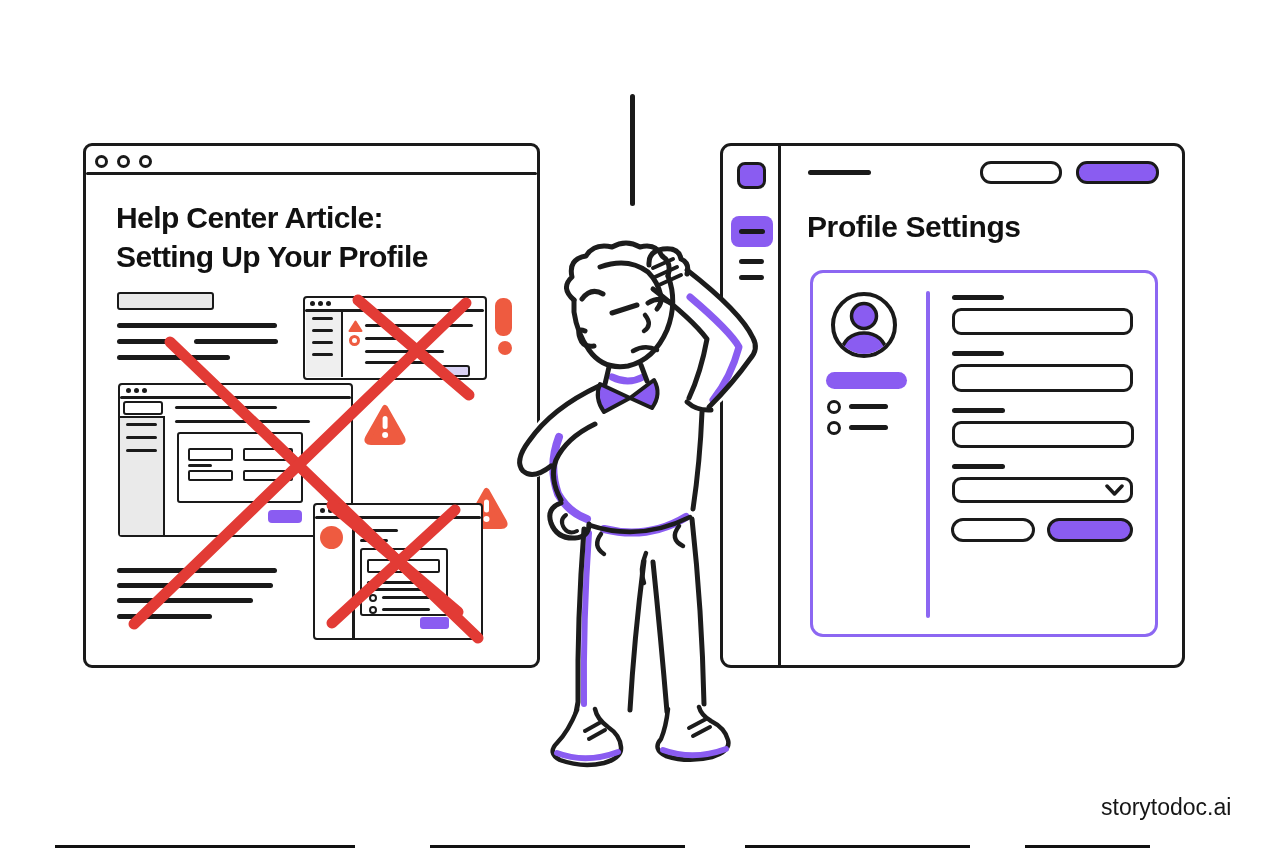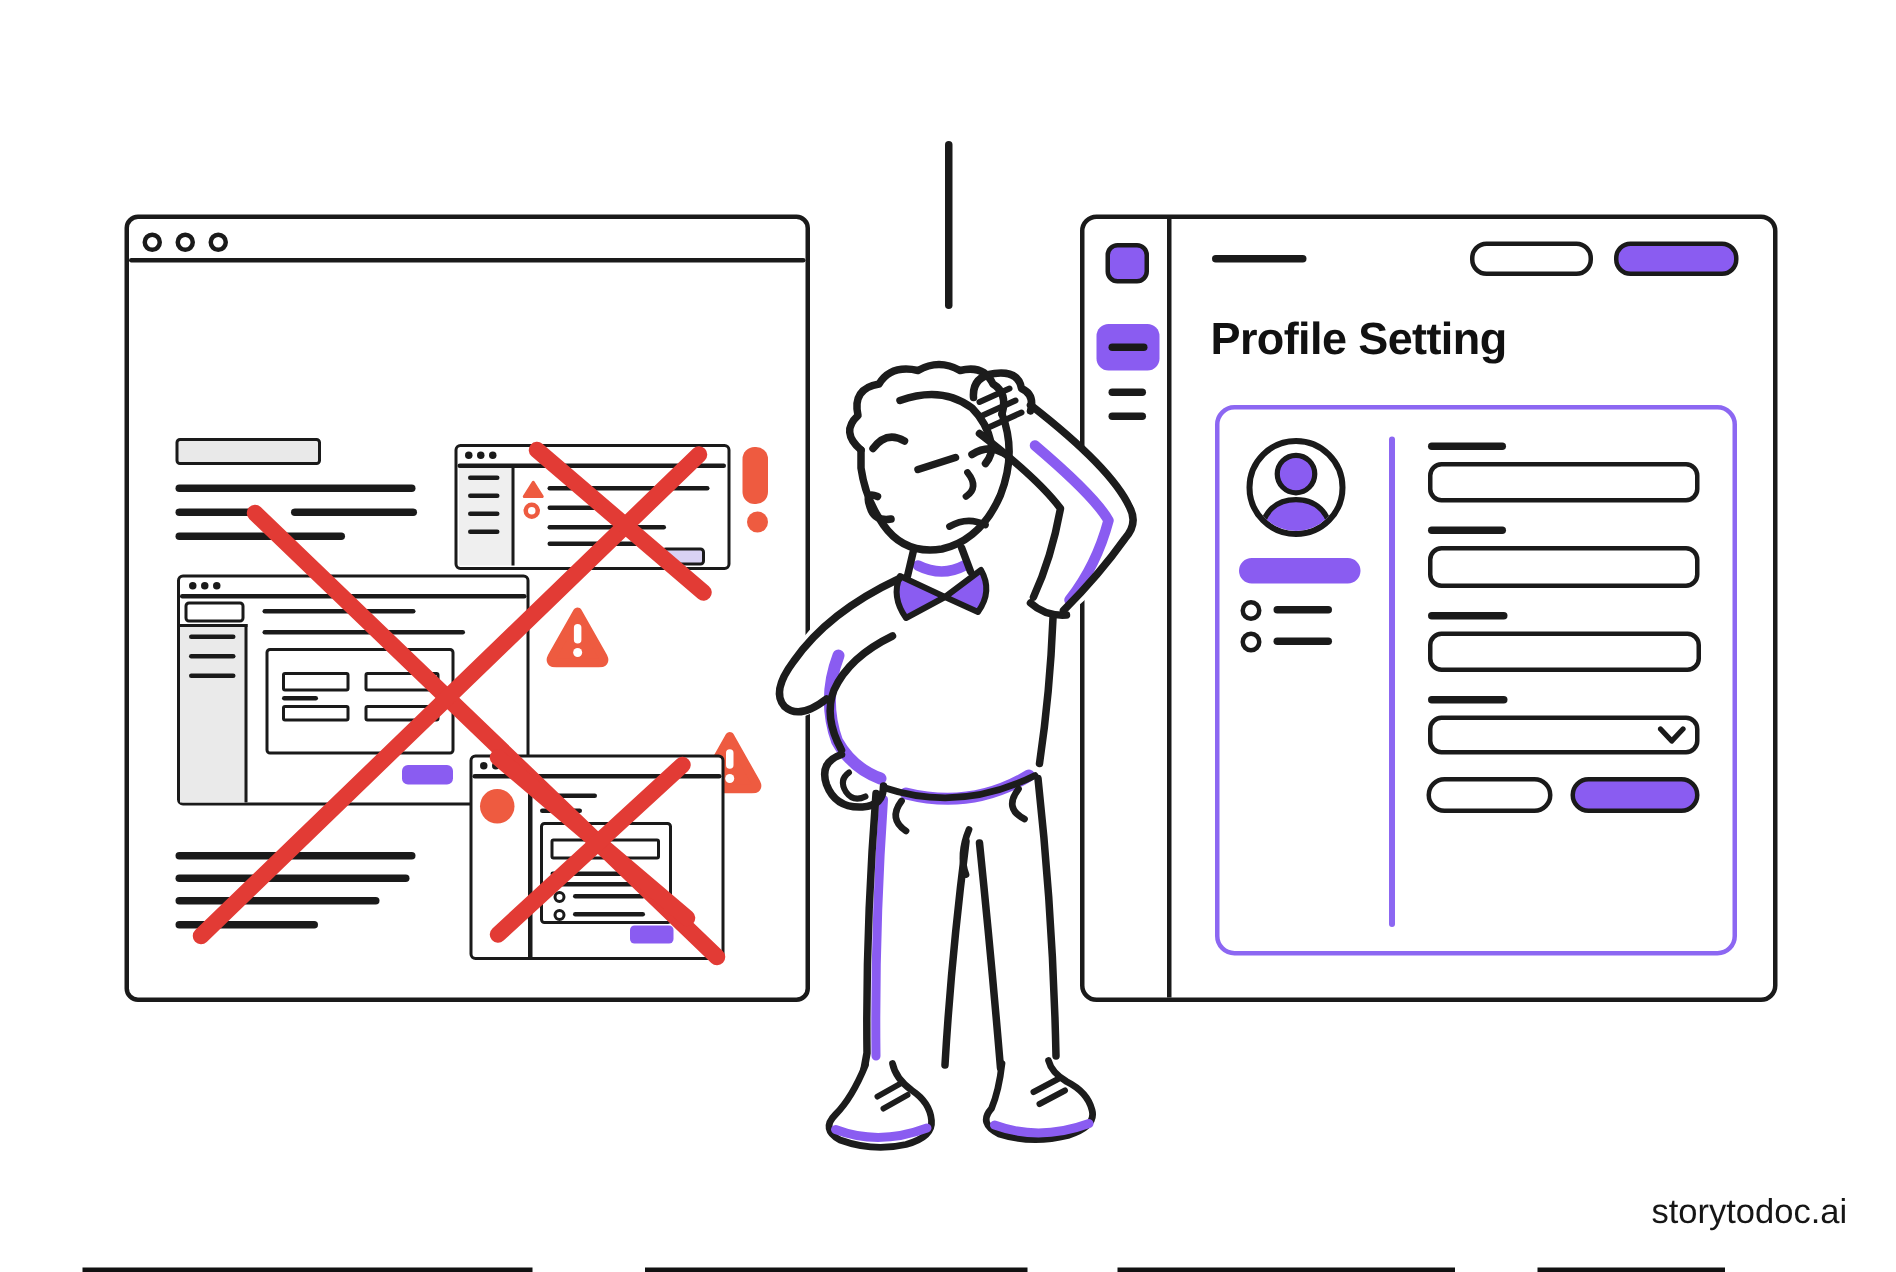--- a/index.html
+++ b/index.html
@@ -28,20 +28,24 @@
 <body>
 
 <div id="stage">
 
   <div class="win" style="left:83px;top:143px;width:457px;height:525px;border-radius:9px;"></div>
   <div class="ln" style="left:86px;top:172px;width:451px;height:3px;"></div>
   <div class="dot-ring" style="left:95px;top:155px;"></div>
   <div class="dot-ring" style="left:117px;top:155px;"></div>
   <div class="dot-ring" style="left:139px;top:155px;"></div>
 
+  <div class="title" style="left:116px;top:198px;">
+    <div>Help Center Article:</div>
+    <div>Setting Up Your Profile</div>
+  </div>
 
   <div class="abs" style="left:117px;top:292px;width:97px;height:18px;background:#e9e9e9;border:2.5px solid #1a1a1a;border-radius:3px;box-sizing:border-box;"></div>
   <div class="ln" style="left:117px;top:323px;width:160px;"></div>
   <div class="ln" style="left:117px;top:339px;width:57px;"></div>
   <div class="ln" style="left:194px;top:339px;width:84px;"></div>
   <div class="ln" style="left:117px;top:355px;width:113px;"></div>
 
   <div class="mock" style="left:303px;top:296px;width:184px;height:84px;"></div>
   <div class="ln thin" style="left:305px;top:309px;width:179px;"></div>
   <div class="dot-fill" style="left:310px;top:301px;"></div>
@@ -137,21 +141,21 @@
   <div class="abs purple" style="left:737px;top:162px;width:29px;height:27px;border:3px solid #1a1a1a;border-radius:8px;box-sizing:border-box;"></div>
   <div class="abs purple" style="left:731px;top:216px;width:42px;height:31px;border-radius:8px;"></div>
   <div class="ln" style="left:739px;top:229px;width:26px;height:5px;"></div>
   <div class="ln" style="left:739px;top:259px;width:25px;"></div>
   <div class="ln" style="left:739px;top:275px;width:25px;"></div>
 
   <div class="ln" style="left:808px;top:170px;width:63px;height:5px;"></div>
   <div class="wbtn" style="left:980px;top:161px;width:82px;height:23px;"></div>
   <div class="pbtn" style="left:1076px;top:161px;width:83px;height:23px;"></div>
 
-  <div class="h1r" style="left:807px;top:210px;">Profile Setting</div>
+  <div class="h1r" style="left:807px;top:210px;">Profile Settings</div>
 
   <div class="abs" style="left:810px;top:270px;width:348px;height:367px;border:3.5px solid #8C67F2;border-radius:13px;box-sizing:border-box;background:#fff;"></div>
 
   <svg class="abs" style="left:829px;top:290px;" width="70" height="70" viewBox="0 0 70 70">
     <defs>
         <clipPath id="avclip">
           <circle cx="35" cy="35" r="29"></circle>
         </clipPath>
       </defs>
     <circle cx="35" cy="35" r="31" fill="#fff" stroke="#1a1a1a" stroke-width="4"></circle>

